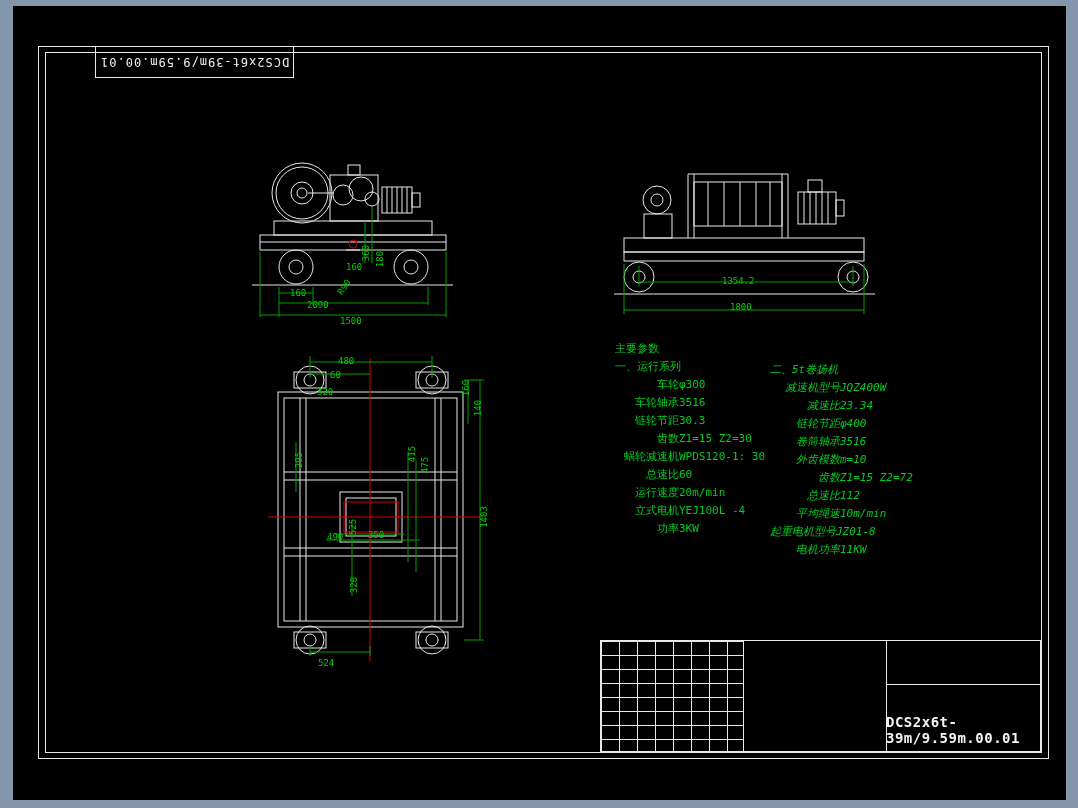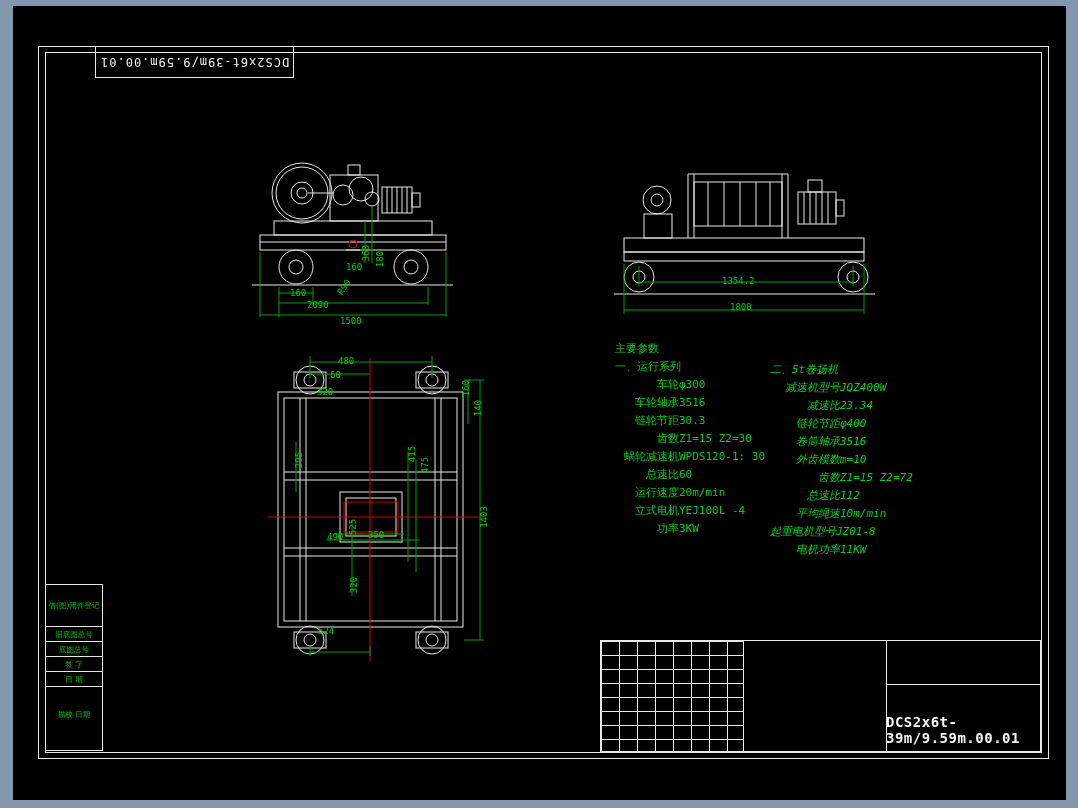--- a/index.html
+++ b/index.html
@@ -53,28 +53,20 @@
 
   <div class="abs canvas"></div>
 
   <div class="abs frame frame-outer"></div>
   <div class="abs frame frame-inner"></div>
 
   <div class="abs top-title-box">
     <span class="top-title">DCS2x6t-39m/9.59m.00.01</span>
   </div>
 
-  <div class="abs left-table">
-    <div class="row" style="height:42px">借(图)用件登记</div>
-    <div class="row" style="height:15px">旧底图总号</div>
-    <div class="row" style="height:15px">底图总号</div>
-    <div class="row" style="height:15px">签 字</div>
-    <div class="row" style="height:15px">日 期</div>
-    <div class="row" style="height:55px;border-bottom:none">描校 日期</div>
-  </div>
 
   <svg style="left:250px;top:145px" width="205" height="185" viewBox="0 0 205 185">
     <g stroke="#e8e8e8" fill="none" stroke-width="1">
       <line x1="2" y1="140" x2="203" y2="140"></line>
       <rect x="10" y="90" width="186" height="15"></rect>
       <line x1="10" y1="97" x2="196" y2="97"></line>
       <rect x="24" y="76" width="158" height="14"></rect>
       <circle cx="46" cy="122" r="17"></circle>
         <circle cx="46" cy="122" r="7"></circle>
       <circle cx="161" cy="122" r="17"></circle>
@@ -224,21 +216,21 @@
   <span class="dim v" style="left:458px;top:383px">160</span>
   <span class="dim v" style="left:470px;top:403px">140</span>
   <span class="dim v" style="left:473px;top:512px">1403</span>
   <span class="dim v" style="left:291px;top:455px">295</span>
   <span class="dim v" style="left:404px;top:449px">415</span>
   <span class="dim v" style="left:417px;top:460px">475</span>
   <span class="dim v" style="left:345px;top:522px">525</span>
   <span class="dim" style="left:368px;top:530px">350</span>
   <span class="dim" style="left:327px;top:532px">490</span>
   <span class="dim v" style="left:346px;top:580px">320</span>
-  <span class="dim" style="left:318px;top:626px">524</span>
+  <span class="dim" style="left:318px;top:658px">524</span>
 
   <div class="param-col" style="left:615px;top:339px;">
     <div class="param-title">主要参数</div>
     <div class="param-title">一、运行系列</div>
     <div class="param-line">
         <span class="param-label">车轮</span>
         <span class="param-val">φ300</span>
       </div>
     <div class="param-line">
         <span class="param-label">车轮轴承</span>

